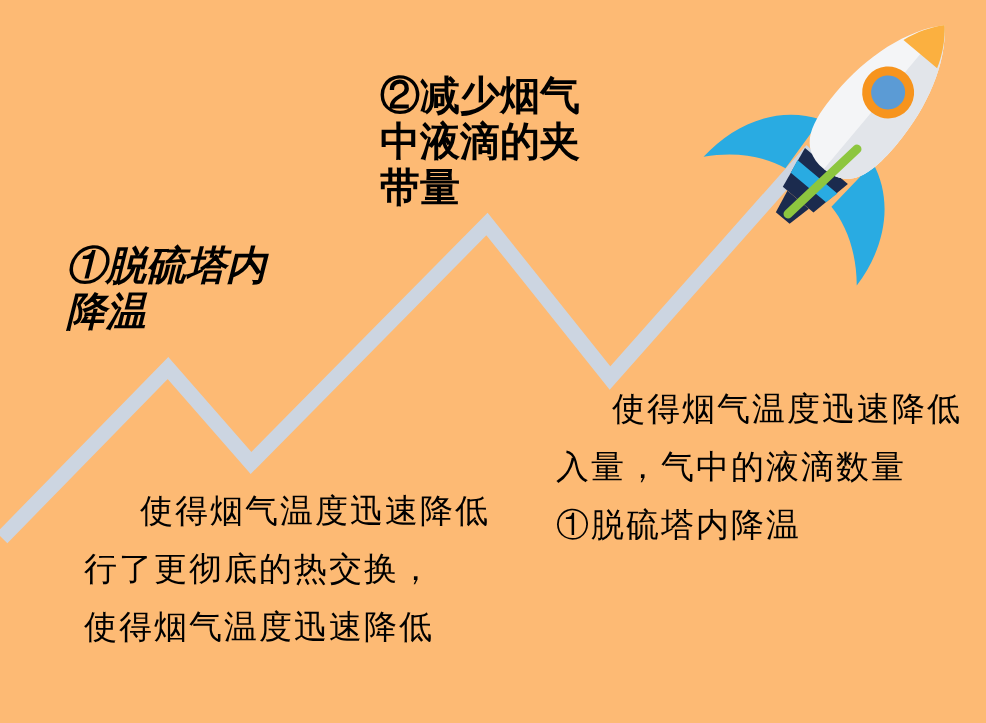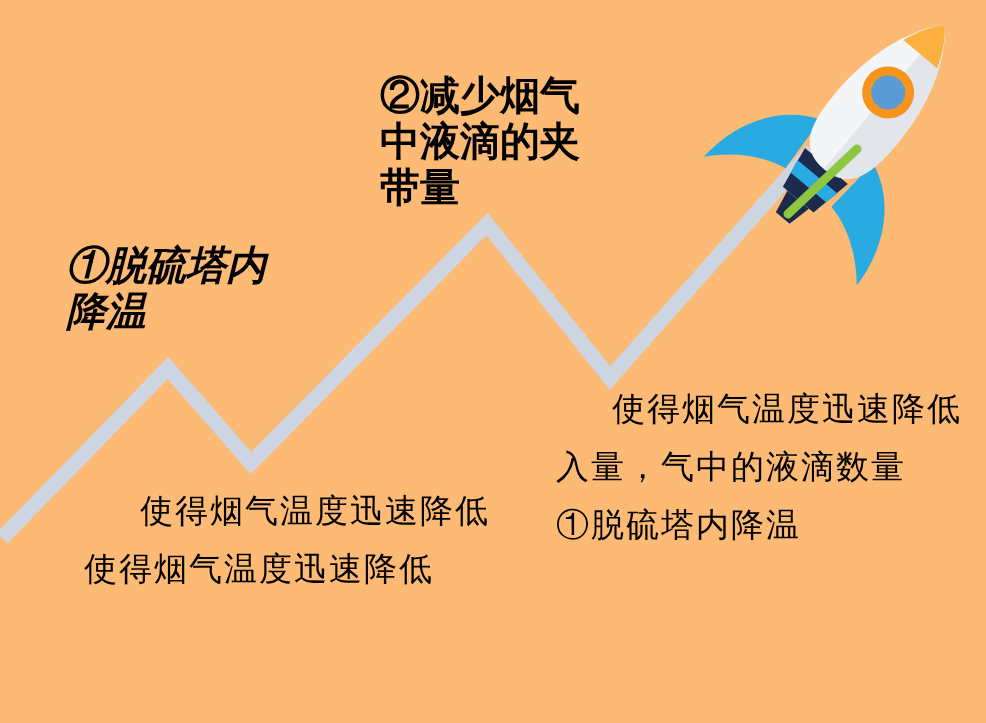--- a/index.html
+++ b/index.html
@@ -98,20 +98,21 @@
 
     <line x1="788" y1="214" x2="857" y2="149" stroke-width="9" stroke-linecap="round" stroke="#8dc63f"></line>
   </svg>
 
   <h2 class="heading heading-2">②减少烟气中液滴的夹带量</h2>
 
   <h2 class="heading heading-1">①脱硫塔内降温</h2>
 
   <div class="para para-left">
     <div class="pline">使得烟气温度迅速降低</div>
+    <div class="pline">行了更彻底的热交换，</div>
     <div class="pline">使得烟气温度迅速降低</div>
   </div>
 
   <div class="para para-right">
     <div class="pline">使得烟气温度迅速降低</div>
     <div class="pline">入量，气中的液滴数量</div>
     <div class="pline">①脱硫塔内降温</div>
   </div>
 
 </div>

